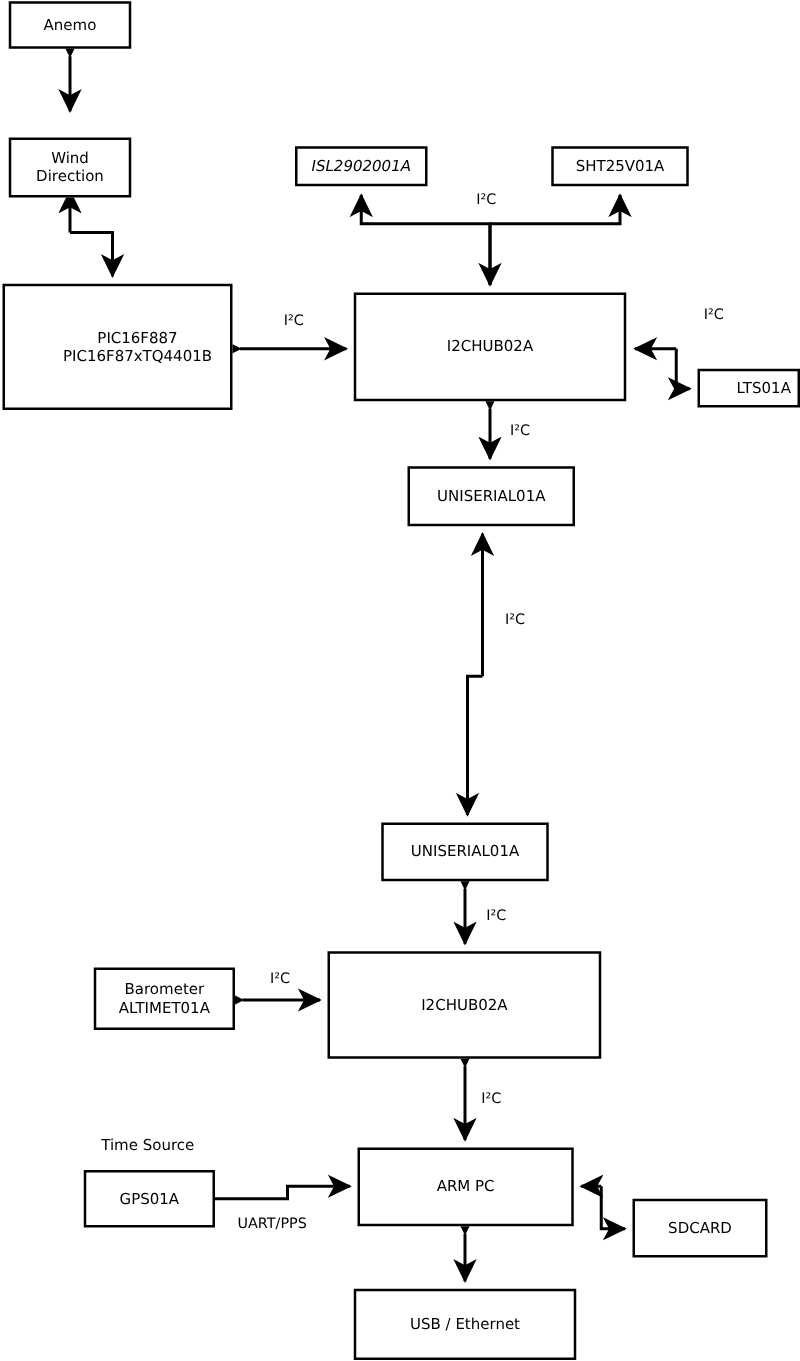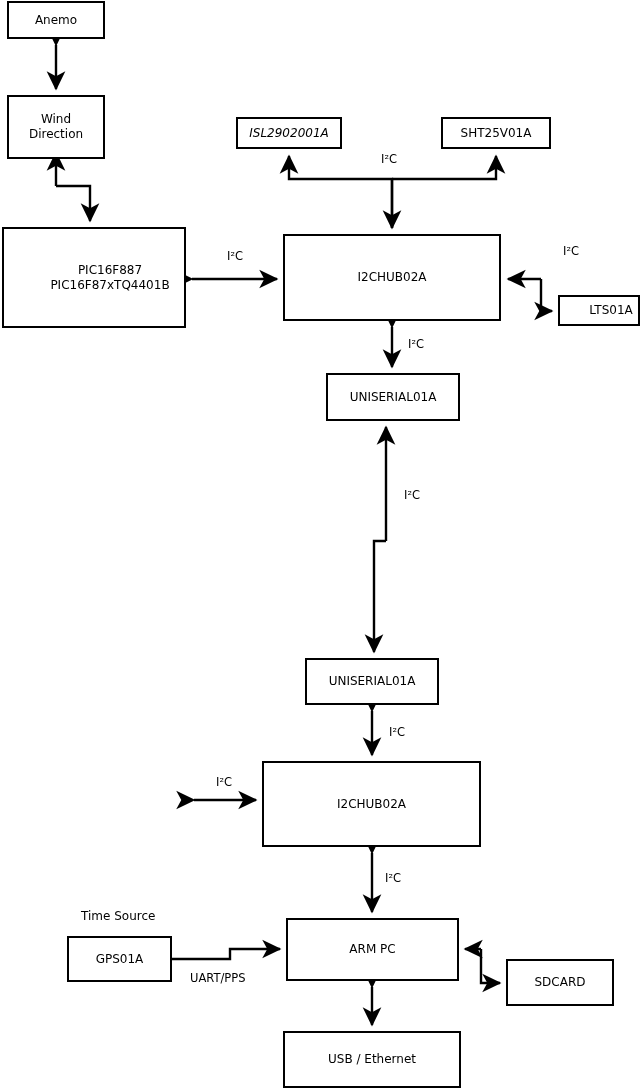--- a/index.html
+++ b/index.html
@@ -109,21 +109,21 @@
 
       <line x1="372" y1="987" x2="372" y2="1025" marker-start="url(#ah)" marker-end="url(#ah)"></line>
 
     </g>
   </svg>
 
   <div class="node" style="left:7px; top:1px; width:98px; height:38px;">
     <span class="node-label">Anemo</span>
   </div>
 
-  <div class="node" style="left:7px; top:95px; width:98px; height:64px;">
+  <div class="node" style="left:7px; top:110px; width:98px; height:48px;">
     <span class="node-label">Wind
 Direction</span>
   </div>
 
   <div class="node" style="left:2px; top:227px; width:184px; height:101px;padding-left:32px;">
     <span class="node-label">PIC16F887
 PIC16F87xTQ4401B</span>
   </div>
 
   <div class="node" style="left:236px; top:117px; width:106px; height:32px;font-style:italic;">
@@ -147,20 +147,24 @@
   </div>
 
   <div class="node" style="left:305px; top:658px; width:134px; height:47px;">
     <span class="node-label">UNISERIAL01A</span>
   </div>
 
   <div class="node" style="left:262px; top:761px; width:219px; height:86px;">
     <span class="node-label">I2CHUB02A</span>
   </div>
 
+  <div class="node" style="left:75px; top:774px; width:113px; height:50px;">
+    <span class="node-label">Barometer
+ALTIMET01A</span>
+  </div>
 
   <div class="node" style="left:67px; top:936px; width:105px; height:46px;">
     <span class="node-label">GPS01A</span>
   </div>
 
   <div class="node" style="left:286px; top:918px; width:173px; height:63px;">
     <span class="node-label">ARM PC</span>
   </div>
 
   <div class="node" style="left:506px; top:959px; width:108px; height:47px;">

